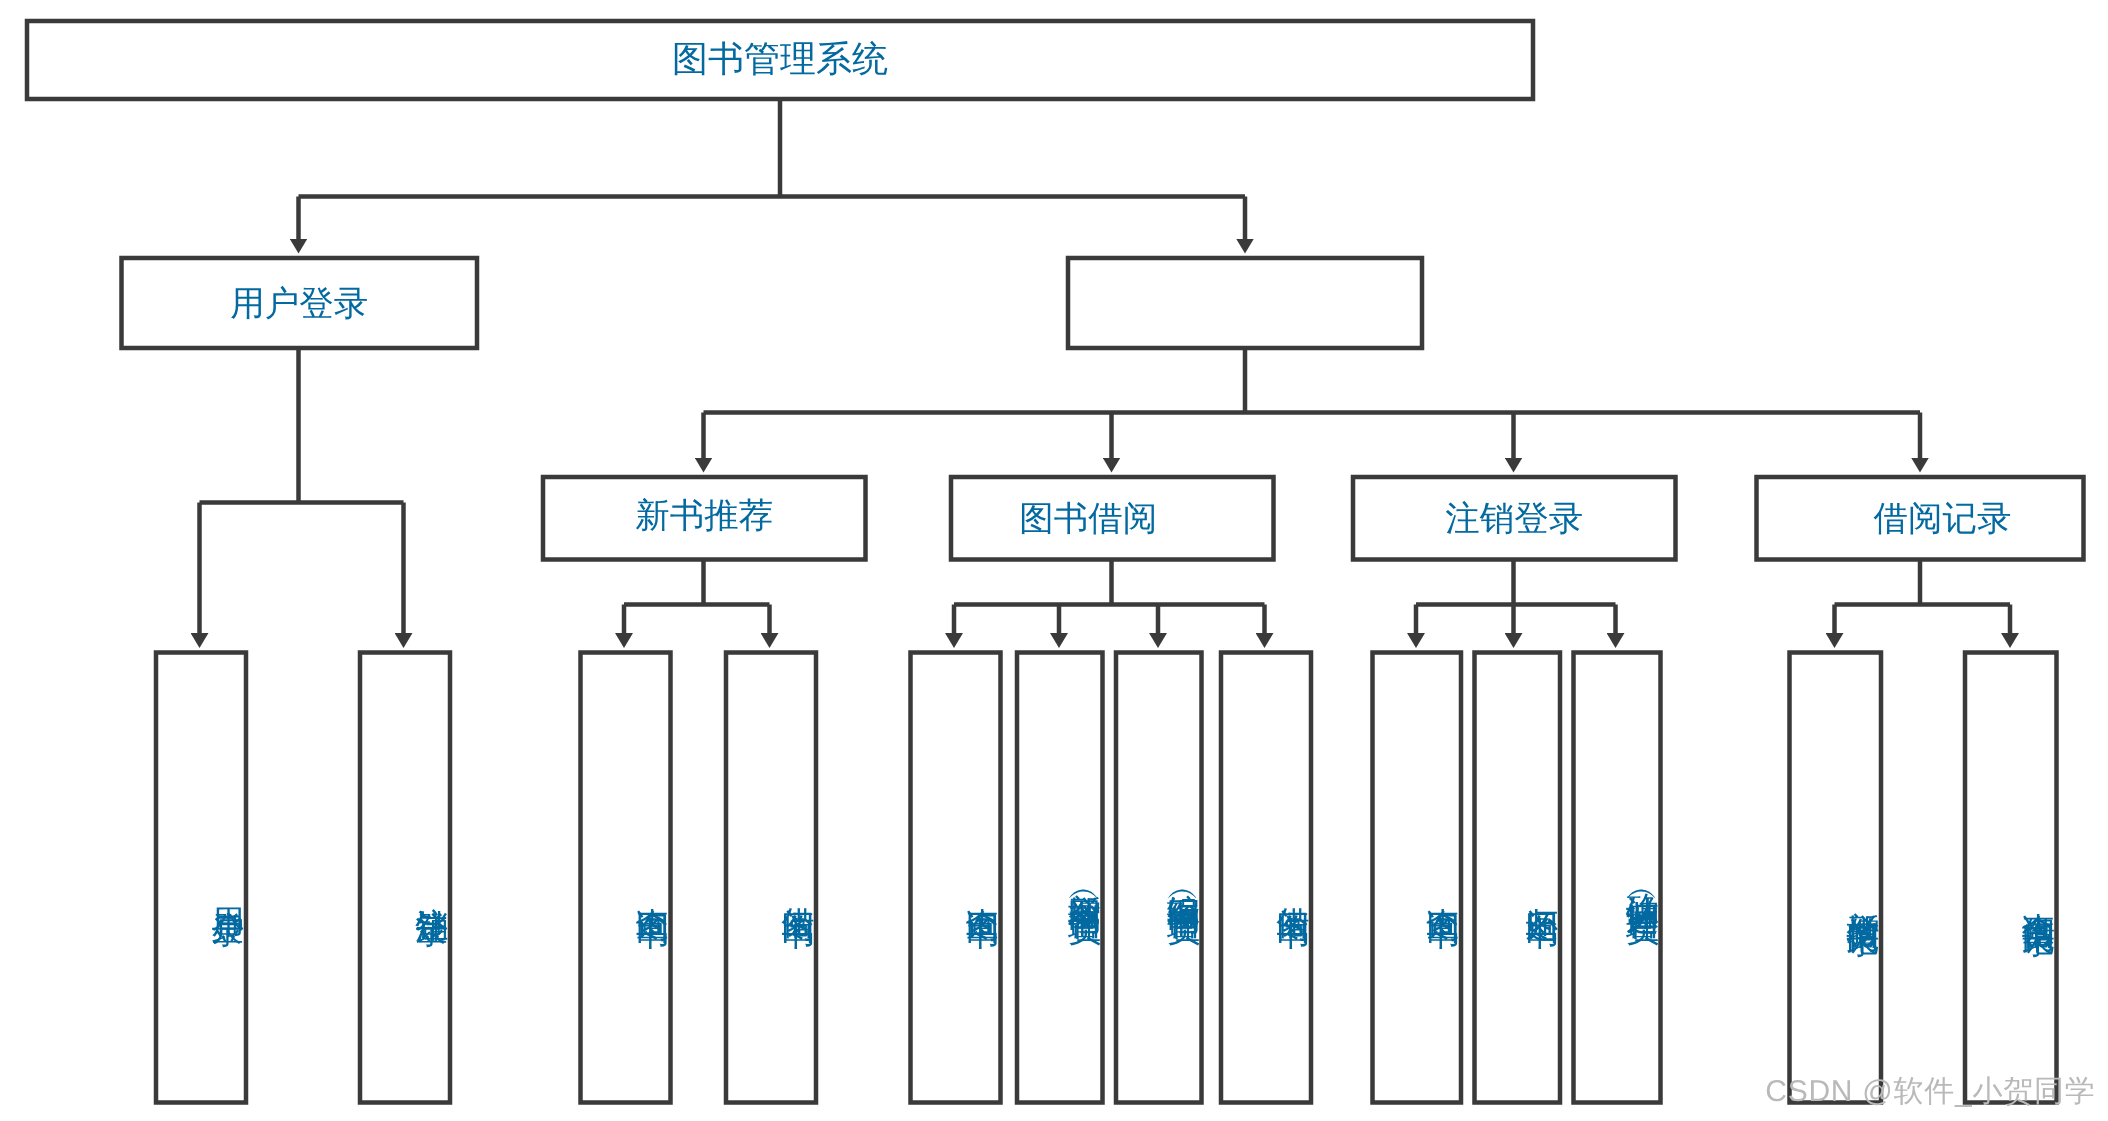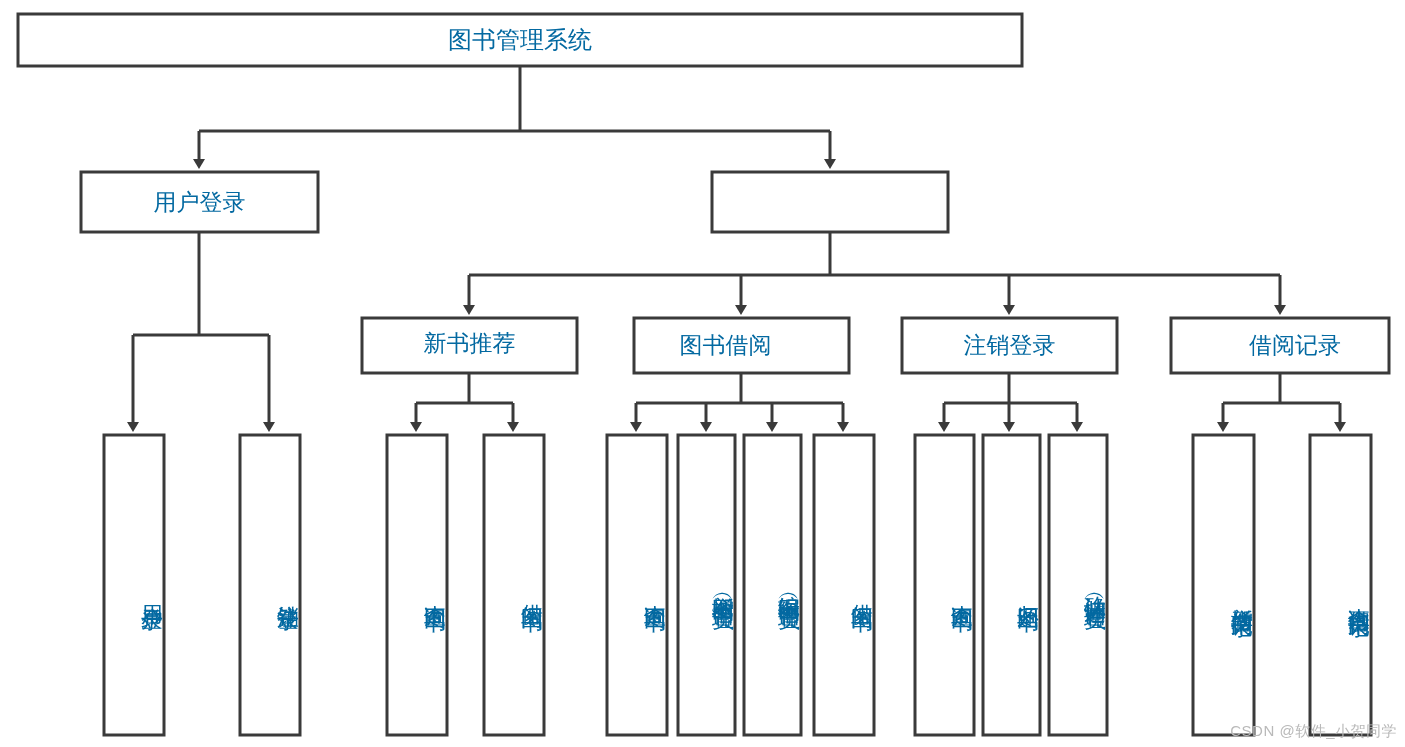--- a/index.html
+++ b/index.html
@@ -48,21 +48,21 @@
     letter-spacing: 2px;
     align-items: flex-start;
     justify-content: center;
     padding-top: 12px;
     box-sizing: border-box;
   }
   .watermark {
     position: absolute;
     right: 8px;
     bottom: 6px;
-    font-size: 15px;
+    font-size: 20px;
     color: #b9b9b9;
     letter-spacing: 0.5px;
     white-space: nowrap;
   }
 </style>
 </head>
 <body>
 
 <div id="canvas">
 

